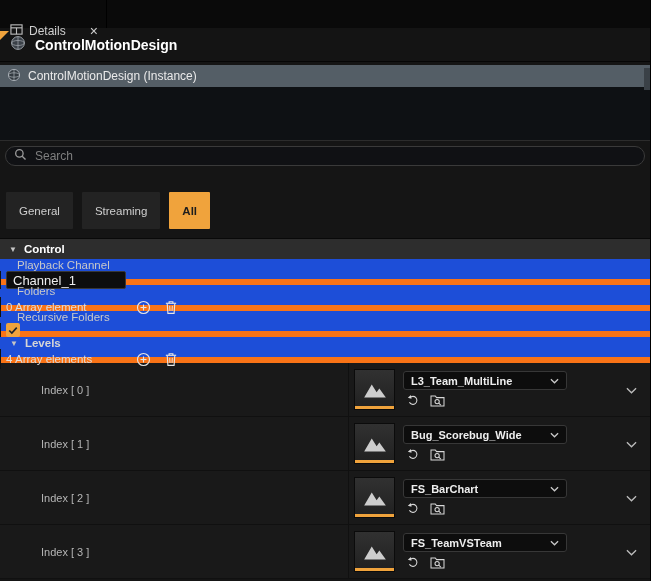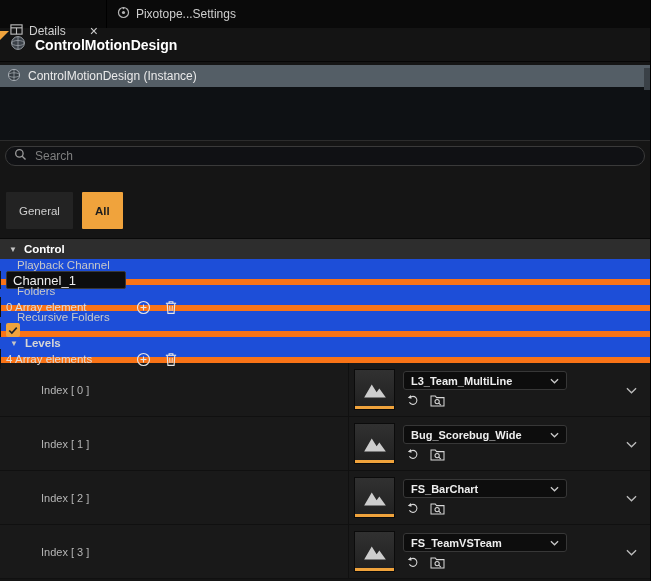--- a/index.html
+++ b/index.html
@@ -82,30 +82,20 @@
         <svg width="13" height="13" viewBox="0 0 14 14">
             <rect x="1" y="2" width="12" height="10" fill="none" stroke="#bdbdbd" stroke-width="1.2"></rect>
             <line x1="1" y1="5.2" x2="13" y2="5.2" stroke="#bdbdbd" stroke-width="1.2"></line>
             <line x1="7" y1="5.2" x2="7" y2="12" stroke="#bdbdbd" stroke-width="1.2"></line>
           </svg>
       </span>
       <span>Details</span>
       <span class="close">×</span>
     </div>
     <div class="tab-sep"></div>
-    <div class="tab">
-      <span>
-        <svg width="13" height="13" viewBox="0 0 14 14">
-            <circle cx="7" cy="7" r="5.4" fill="none" stroke="#b5b5b5" stroke-width="1.3"></circle>
-            <circle cx="7" cy="7" r="1.7" fill="#b5b5b5"></circle>
-            <circle cx="7" cy="2.4" r="1.1" fill="#b5b5b5"></circle>
-          </svg>
-      </span>
-      <span>Pixotope...Settings</span>
-    </div>
   </div>
 
   <div class="header">
     <span>
       <svg width="16" height="16" viewBox="0 0 16 16">
           <circle cx="8" cy="8" r="6.4" fill="#3a4047" stroke="#9aa0a6" stroke-width="1"></circle>
           <ellipse cx="8" cy="8" rx="6.4" ry="2.5" fill="none" stroke="#9aa0a6" stroke-width="0.8"></ellipse>
           <line x1="8" y1="1.6" x2="8" y2="14.4" stroke="#9aa0a6" stroke-width="0.8"></line>
         </svg>
     </span>
@@ -133,20 +123,21 @@
             <circle cx="5.8" cy="5.8" r="4" fill="none" stroke="#9a9a9a" stroke-width="1.4"></circle>
             <line x1="8.8" y1="8.8" x2="12.4" y2="12.4" stroke="#9a9a9a" stroke-width="1.4"></line>
           </svg>
       </span>
       <input type="text" placeholder="Search" style="">
     </div>
   </div>
 
   <div class="filters">
     <div class="fbtn">General</div>
+    <div class="fbtn">Streaming</div>
     <div class="fbtn active">All</div>
   </div>
 
   <div class="cat">
     <span class="tri">▼</span>
     <span>Control</span>
   </div>
 
   <div class="prow">
     <div class="pname">

